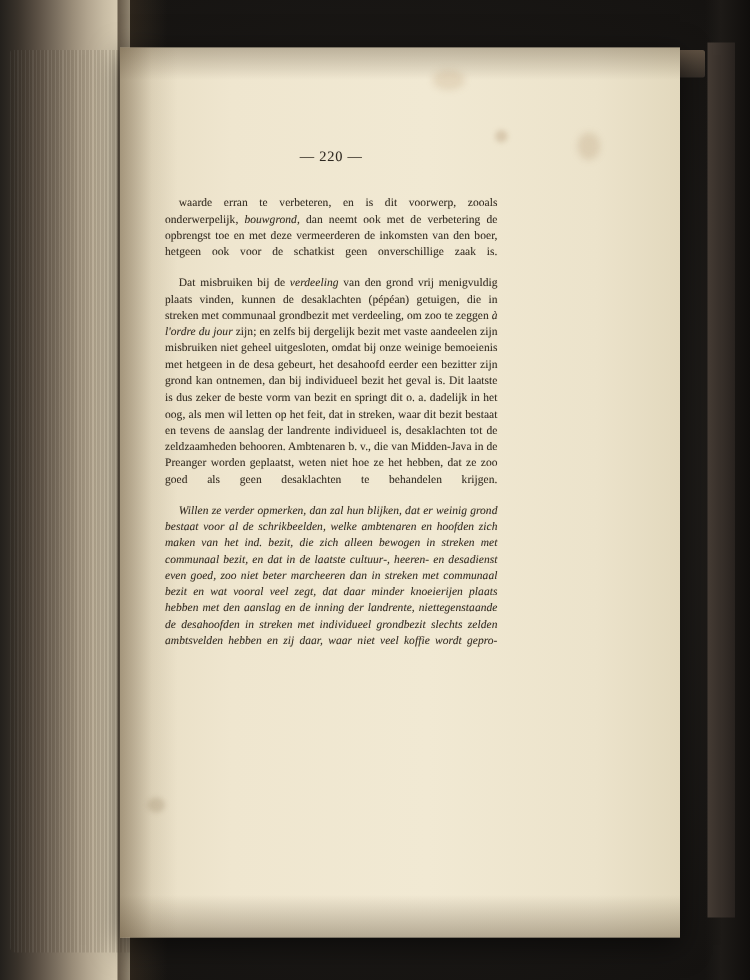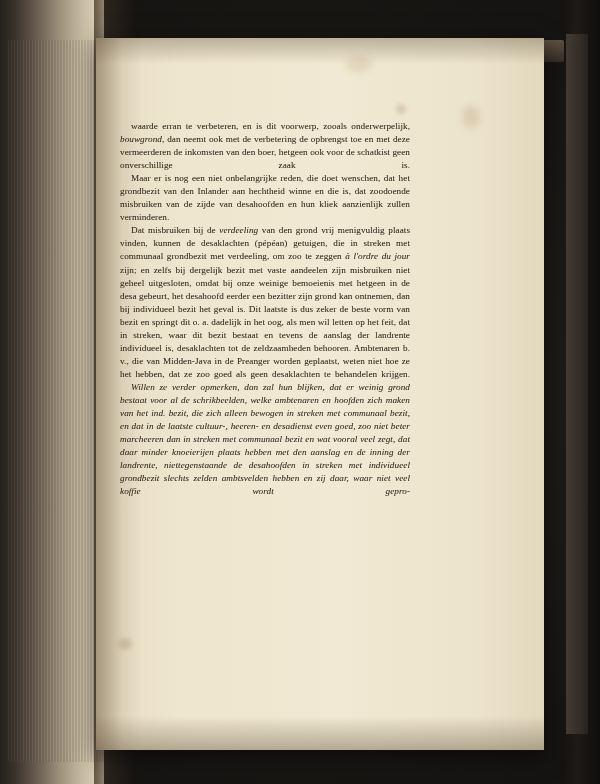--- a/index.html
+++ b/index.html
@@ -113,21 +113,21 @@
     width: 290px;
   }
   .folio {
     text-align: center;
     font-size: 11.5px;
     letter-spacing: 0.6px;
     color: #2e2820;
     margin-bottom: 24px;
   }
   p.para {
-    margin: 0;
+    margin: 12px;
     text-align: justify;
     text-align-last: justify;
     font-size: 9.2px;
     line-height: 13.05px;
     color: #332c22;
     letter-spacing: 0.05px;
     -webkit-font-smoothing: antialiased;
   }
   p.para + p.para { margin-top: 0; }
   p.para .ind { display: inline-block; width: 11px; }
@@ -172,18 +172,18 @@
     <div class="leaf-bottom-shadow"></div>
     <div class="leaf-left-curve"></div>
 
     <div class="foxing" style="left:250px; top:18px; width:26px; height:16px; background:rgba(160,120,70,0.16); filter:blur(3px);"></div>
     <div class="foxing" style="left:366px; top:68px; width:18px; height:22px; background:rgba(150,110,65,0.18); filter:blur(3px);"></div>
     <div class="foxing" style="left:300px; top:66px; width:10px; height:10px; background:rgba(140,100,60,0.22); filter:blur(2px);"></div>
     <div class="foxing" style="left:22px; top:600px; width:14px; height:12px; background:rgba(120,95,60,0.20); filter:blur(2px);"></div>
   </div>
 
   <div class="textblock">
+    <div class="folio">— 220 —</div>
     <p class="para"><span class="ind"></span>waarde erran te verbeteren, en is dit voorwerp, zooals onderwerpelijk, <i>bouwgrond</i>, dan neemt ook met de verbetering de opbrengst toe en met deze vermeerderen de inkomsten van den boer, hetgeen ook voor de schatkist geen onverschillige zaak is.</p>
-    <p class="para"><span class="ind"></span>Maar er is nog een niet onbelangrijke reden, die doet wenschen, dat het grondbezit van den Inlander aan hechtheid winne en die is, dat zoodoende misbruiken van de zijde van desahoofden en hun kliek aanzienlijk zullen verminderen.</p>
     <p class="para"><span class="ind"></span>Dat misbruiken bij de <i>verdeeling</i> van den grond vrij menigvuldig plaats vinden, kunnen de desaklachten (pépéan) getuigen, die in streken met communaal grondbezit met verdeeling, om zoo te zeggen <i>à l'ordre du jour</i> zijn; en zelfs bij dergelijk bezit met vaste aandeelen zijn misbruiken niet geheel uitgesloten, omdat bij onze weinige bemoeienis met hetgeen in de desa gebeurt, het desahoofd eerder een bezitter zijn grond kan ontnemen, dan bij individueel bezit het geval is. Dit laatste is dus zeker de beste vorm van bezit en springt dit o. a. dadelijk in het oog, als men wil letten op het feit, dat in streken, waar dit bezit bestaat en tevens de aanslag der landrente individueel is, desaklachten tot de zeldzaamheden behooren. Ambtenaren b. v., die van Midden-Java in de Preanger worden geplaatst, weten niet hoe ze het hebben, dat ze zoo goed als geen desaklachten te behandelen krijgen.</p>
     <p class="para last"><span class="ind"></span>Willen ze verder opmerken, dan zal hun blijken, dat er weinig grond bestaat voor al de schrikbeelden, welke ambtenaren en hoofden zich maken van het ind. bezit, die zich alleen bewogen in streken met communaal bezit, en dat in de laatste cultuur-, heeren- en desadienst even goed, zoo niet beter marcheeren dan in streken met communaal bezit en wat vooral veel zegt, dat daar minder knoeierijen plaats hebben met den aanslag en de inning der landrente, niettegenstaande de desahoofden in streken met individueel grondbezit slechts zelden ambtsvelden hebben en zij daar, waar niet veel koffie wordt gepro-</p>
   </div>
 </div>
 
 </body></html>

